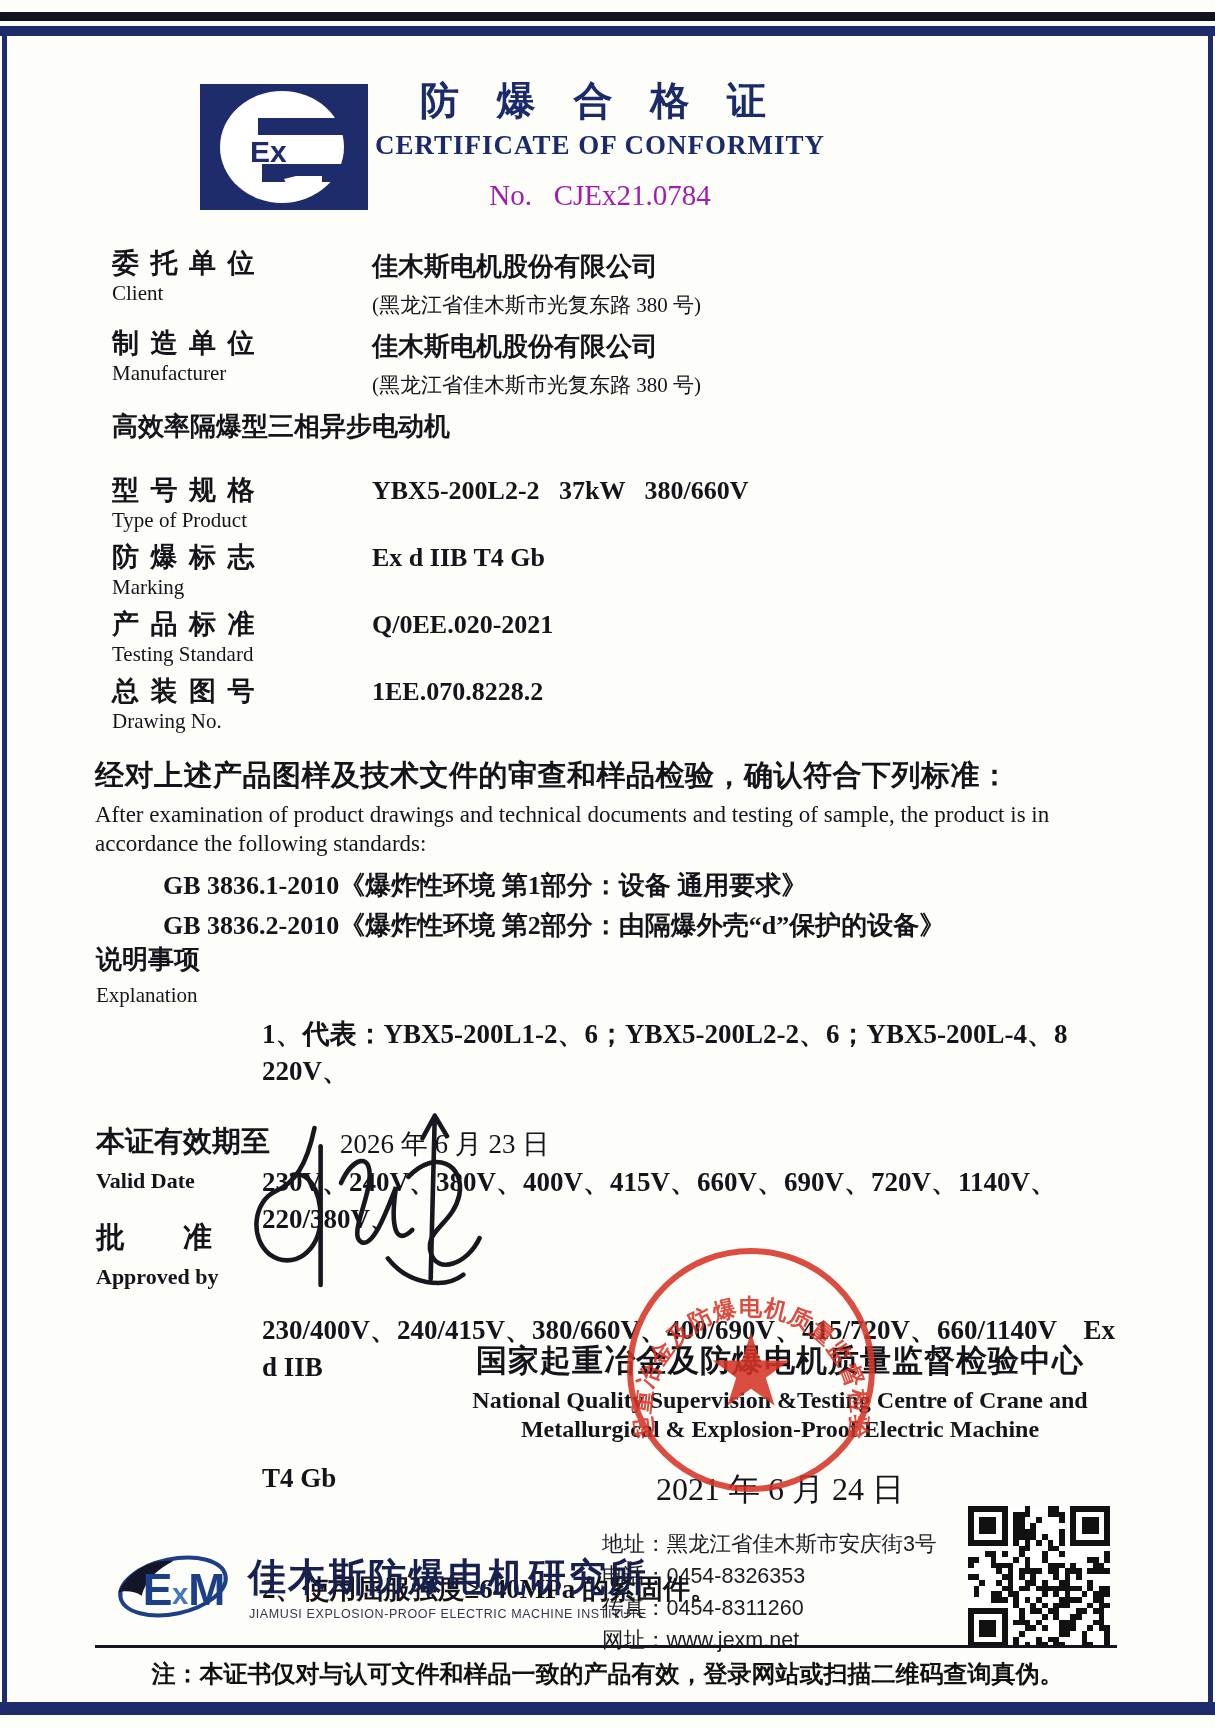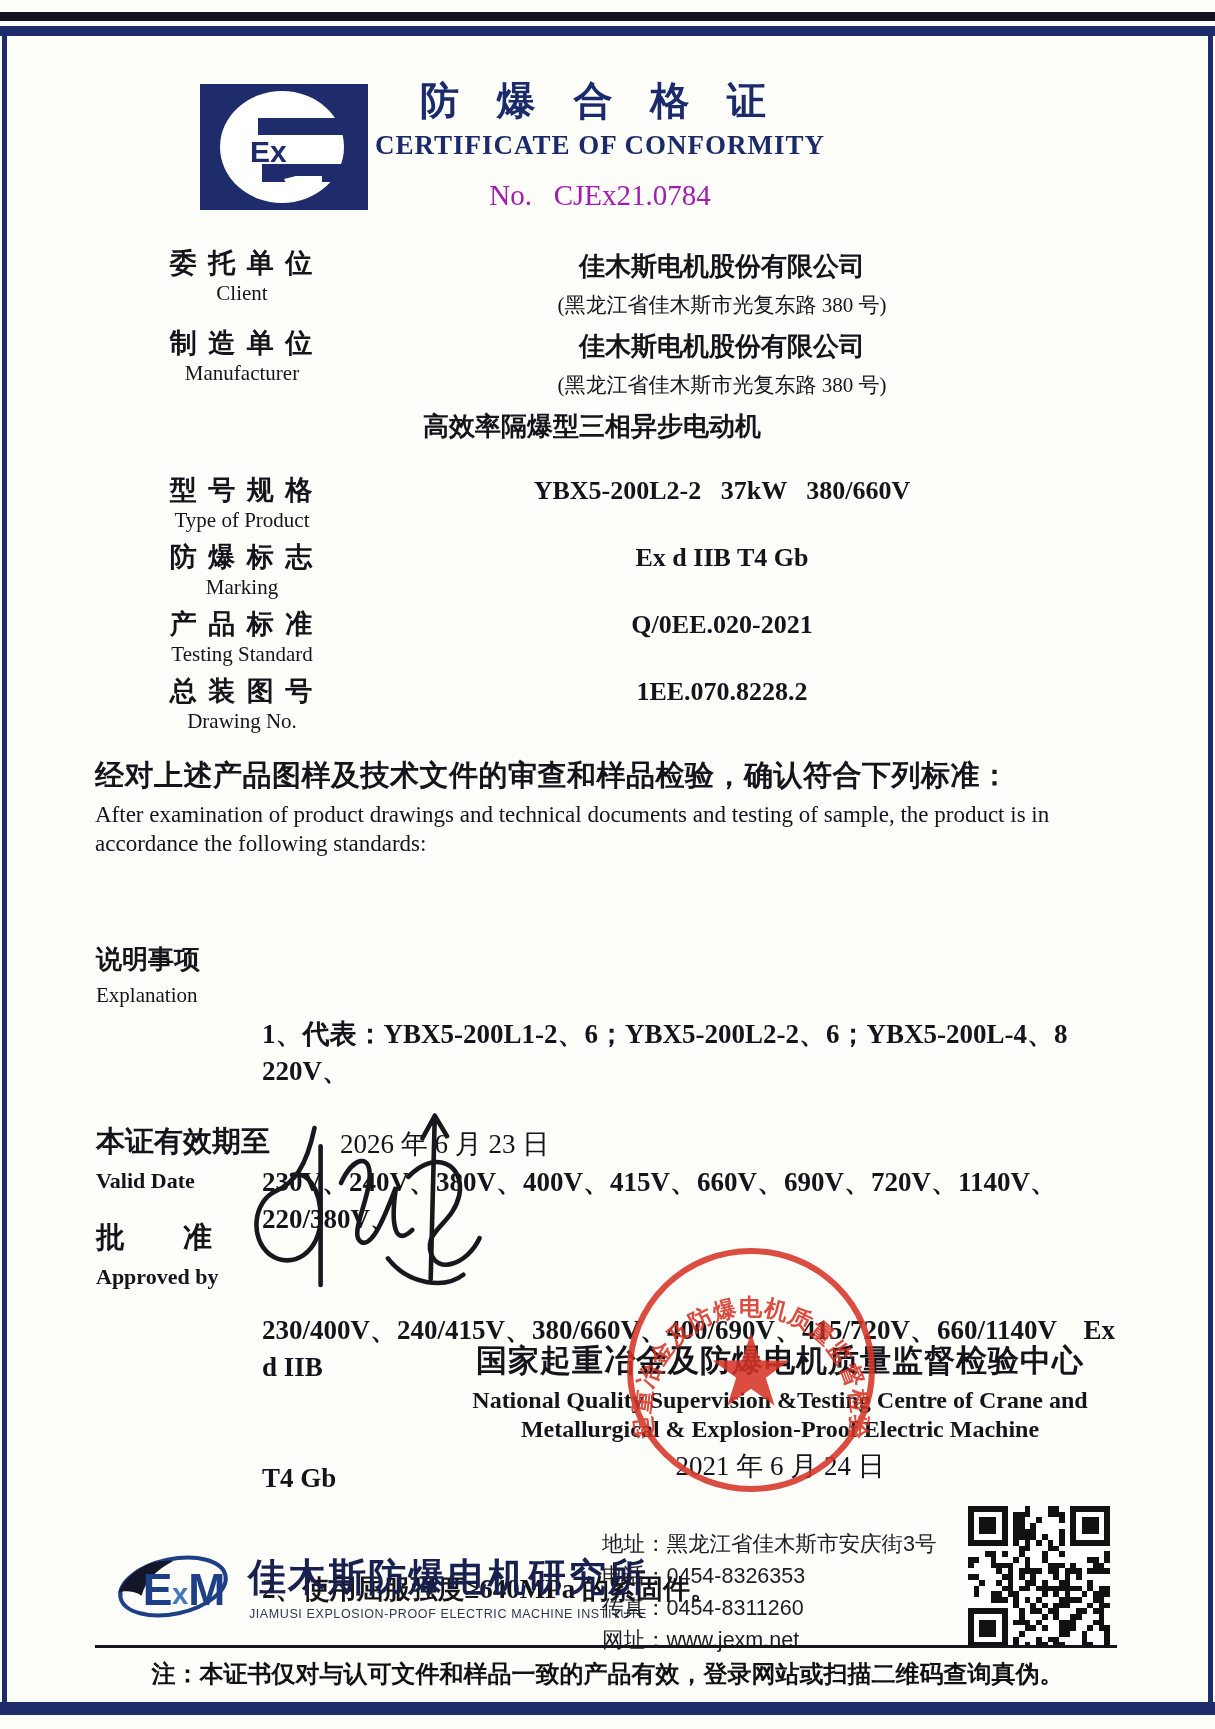--- a/index.html
+++ b/index.html
@@ -12,21 +12,21 @@
   .edge-l{position:absolute;left:2px;top:26px;height:1689px;width:5px;background:#1e2c6b;}
   .edge-r{position:absolute;right:2px;top:26px;height:1689px;width:5px;background:#1e2c6b;}
   
   .cert-logo{position:absolute;left:192px;top:84px;width:168px;height:96px;padding-left:8px;}
   .header-center{position:absolute;left:310px;top:74px;width:580px;text-align:center;}
   .title-cn{font-size:39px;font-weight:bold;color:#1b2a6a;letter-spacing:14px;white-space:nowrap;}
   .title-en{font-size:27px;font-weight:bold;color:#1b2a6a;letter-spacing:1px;margin-top:2px;white-space:nowrap;}
   .cert-no{font-size:29px;color:#a21caf;margin-top:18px;white-space:pre;}
   
   .fields{position:absolute;left:112px;top:248px;width:960px;}
-  .f-row{display:flex;height:67px;text-align:center;}
+  .f-row{display:flex;height:67px;}
   .f-row.tall{height:80px;}
   .f-labels{width:260px;flex:none;}
   .f-label-cn{font-family:"Liberation Sans","DejaVu Sans",sans-serif;font-weight:bold;
               font-size:27px;letter-spacing:2px;line-height:1.15;white-space:pre;}
   .f-label-en{font-size:21px;line-height:1.15;margin-top:2px;}
   .f-values{flex:1;padding-top:1px;}
   .f-value{font-size:26px;font-weight:600;white-space:pre-wrap;}
   .f-note{font-size:21px;margin-top:7px;}
   .f-note:empty{display:none;}
   
@@ -44,21 +44,21 @@
   .valid-row{position:absolute;left:96px;top:1122px;display:flex;}
   .v-label-cn{font-family:"Liberation Sans","DejaVu Sans",sans-serif;font-weight:bold;font-size:29px;}
   .v-label-en{font-size:22px;font-weight:bold;margin-top:6px;}
   .valid-value{font-size:27px;margin-left:70px;padding-top:4px;white-space:pre;}
   .approve-row{position:absolute;left:96px;top:1218px;}
   .signature{position:absolute;left:235px;top:1085px;width:265px;height:245px;}
   
   .issuer{position:absolute;left:420px;top:1340px;width:720px;text-align:center;}
   .issuer-cn{font-family:"Liberation Sans","DejaVu Sans",sans-serif;font-weight:bold;font-size:31px;letter-spacing:1px;white-space:nowrap;}
   .issuer-en{font-size:24px;font-weight:bold;line-height:1.2;margin-top:4px;}
-  .issuer-date{font-size:27px;margin-top:4px;white-space:pre;}
+  .issuer-date{font-size:32px;margin-top:24px;white-space:pre;}
   .seal{position:absolute;left:623px;top:1244px;width:256px;height:252px;opacity:.87;}
   
   .inst-logo{position:absolute;left:112px;top:1540px;width:122px;height:86px;}
   .inst-text{position:absolute;left:248px;top:1552px;}
   .inst-cn{font-family:"Liberation Sans","DejaVu Sans",sans-serif;font-weight:bold;font-size:38px;
            color:#182050;letter-spacing:2px;white-space:nowrap;}
   .inst-en{font-family:"Liberation Sans","DejaVu Sans",sans-serif;font-size:12.5px;color:#33374d;
            letter-spacing:.6px;margin-top:4px;white-space:nowrap;text-align:center;}
   .contact{position:absolute;left:602px;top:1528px;font-family:"Liberation Sans","DejaVu Sans",sans-serif;
            font-size:21.5px;color:#1c1c22;font-weight:500;}
@@ -156,20 +156,24 @@
       </div>
       <div class="f-values">
         <div class="f-value">1EE.070.8228.2</div>
       </div>
     </div>
   </div>
 
   <div class="statement">
     <div class="st-cn">经对上述产品图样及技术文件的审查和样品检验，确认符合下列标准：</div>
     <div class="st-en">After examination of product drawings and technical documents and testing of sample, the product is in accordance the following standards:</div>
+    <div class="st-standards">
+      <div>GB 3836.1-2010《爆炸性环境 第1部分：设备 通用要求》</div>
+      <div>GB 3836.2-2010《爆炸性环境 第2部分：由隔爆外壳“d”保护的设备》</div>
+    </div>
   </div>
 
   <div class="expl">
     <div class="expl-labels">
       <div class="expl-cn">说明事项</div>
       <div class="expl-en">Explanation</div>
     </div>
     <div class="expl-lines">
       <div>1、代表：YBX5-200L1-2、6；YBX5-200L2-2、6；YBX5-200L-4、8　220V、</div>
       <div>230V、240V、380V、400V、415V、660V、690V、720V、1140V、220/380V、</div>

